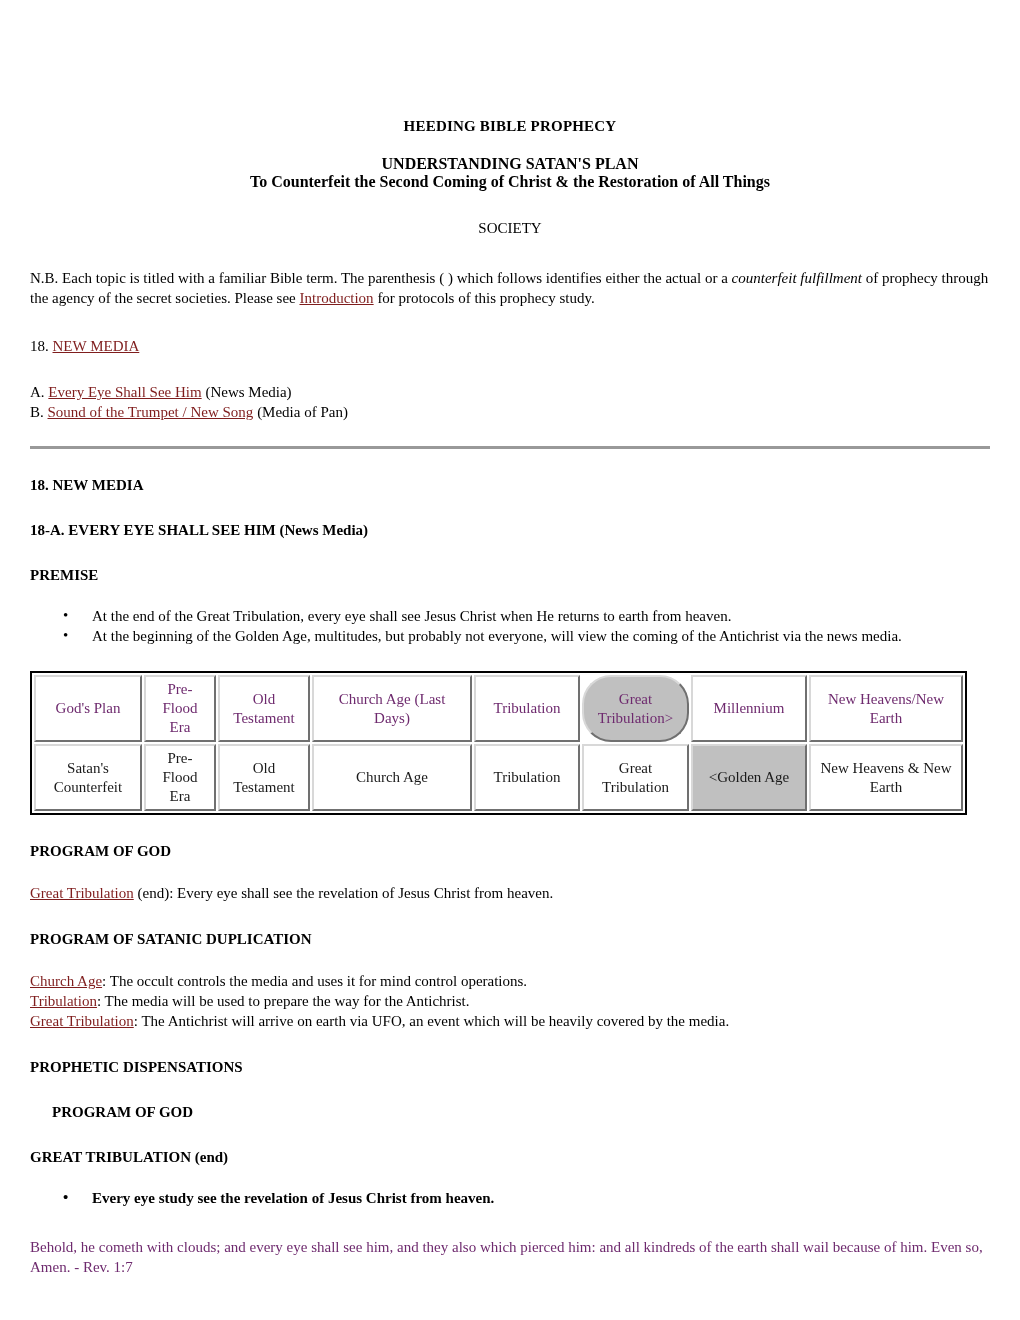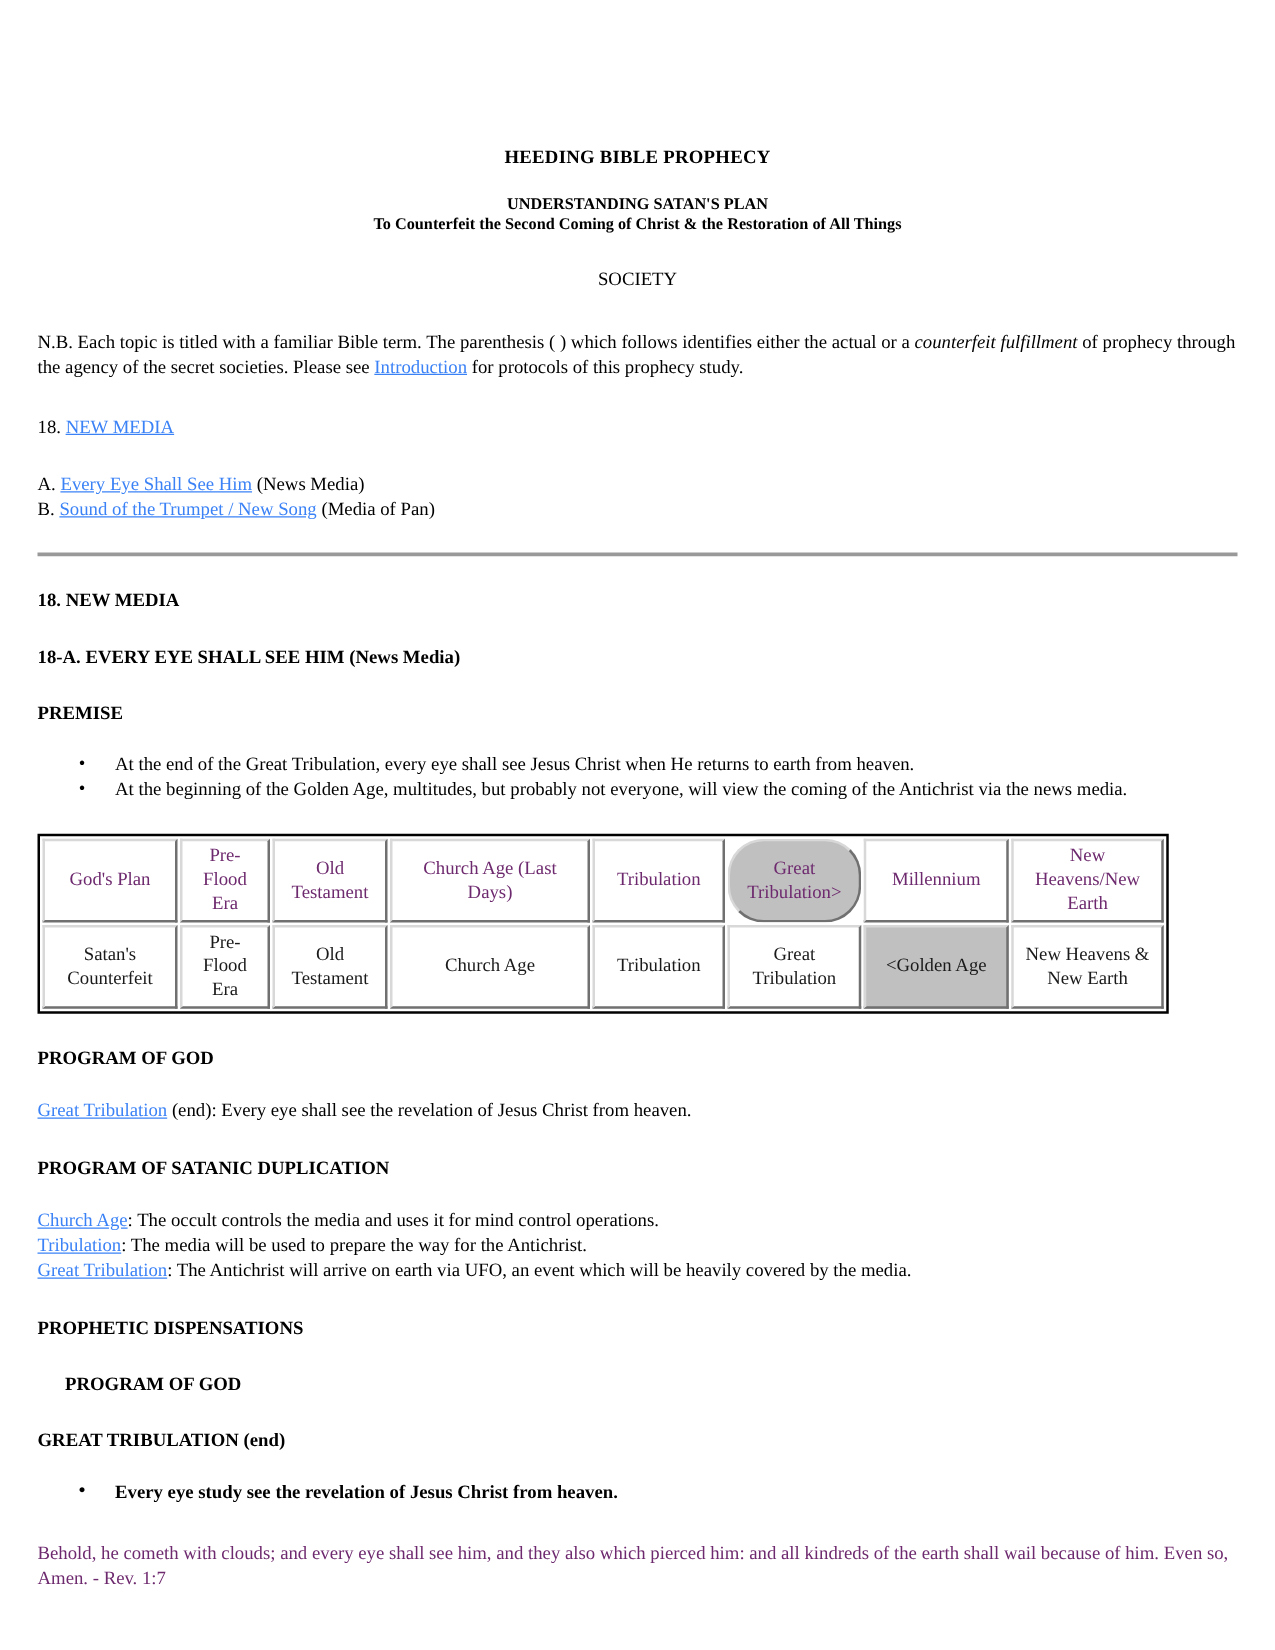--- a/index.html
+++ b/index.html
@@ -18,36 +18,36 @@
   .page {
     position: relative;
     width: 1020px;
     height: 1320px;
     box-sizing: border-box;
     padding: 0 30px;
   }
   .italic { font-style: italic; }
 
   a.doclink, .doclink {
-    color: #3b82f6;
+    color: #7f1d1d;
     text-decoration: underline;
   }
 
   
   .title-block { padding-top: 118px; }
   .title-main {
     font-weight: bold;
     font-size: 15px;
     letter-spacing: .2px;
     text-align: center;
   }
   .gap-20 { height: 20px; }
   .title-sub {
     font-weight: bold;
-    font-size: 13px;
+    font-size: 16px;
     text-align: center;
   }
   .society {
     text-align: center;
     font-size: 15px;
     margin-top: 29px;
   }
 
   
   .para {
@@ -175,21 +175,21 @@
     <table class="dispensations">
       <tbody>
         <tr class="row-god">
           <td style="width:108px">God's Plan</td>
           <td style="width:72px">Pre-Flood Era</td>
           <td style="width:92px">Old Testament</td>
           <td style="width:160px">Church Age (Last Days)</td>
           <td style="width:106px">Tribulation</td>
           <td class="gray align-right" style="width:107px">Great Tribulation&gt;</td>
           <td style="width:116px">Millennium</td>
-          <td style="width:122px">New Heavens/New Earth</td>
+          <td style="width:154px">New Heavens/New Earth</td>
         </tr>
         <tr class="row-satan">
           <td style="width:108px">Satan's Counterfeit</td>
           <td style="width:72px">Pre-Flood Era</td>
           <td style="width:92px">Old Testament</td>
           <td style="width:70px">Church Age</td>
           <td style="width:88px">Tribulation</td>
           <td style="width:106px">Great Tribulation</td>
           <td class="gray align-left" style="width:107px">&lt;Golden Age</td>
           <td style="width:229px">New Heavens &amp; New Earth</td>

